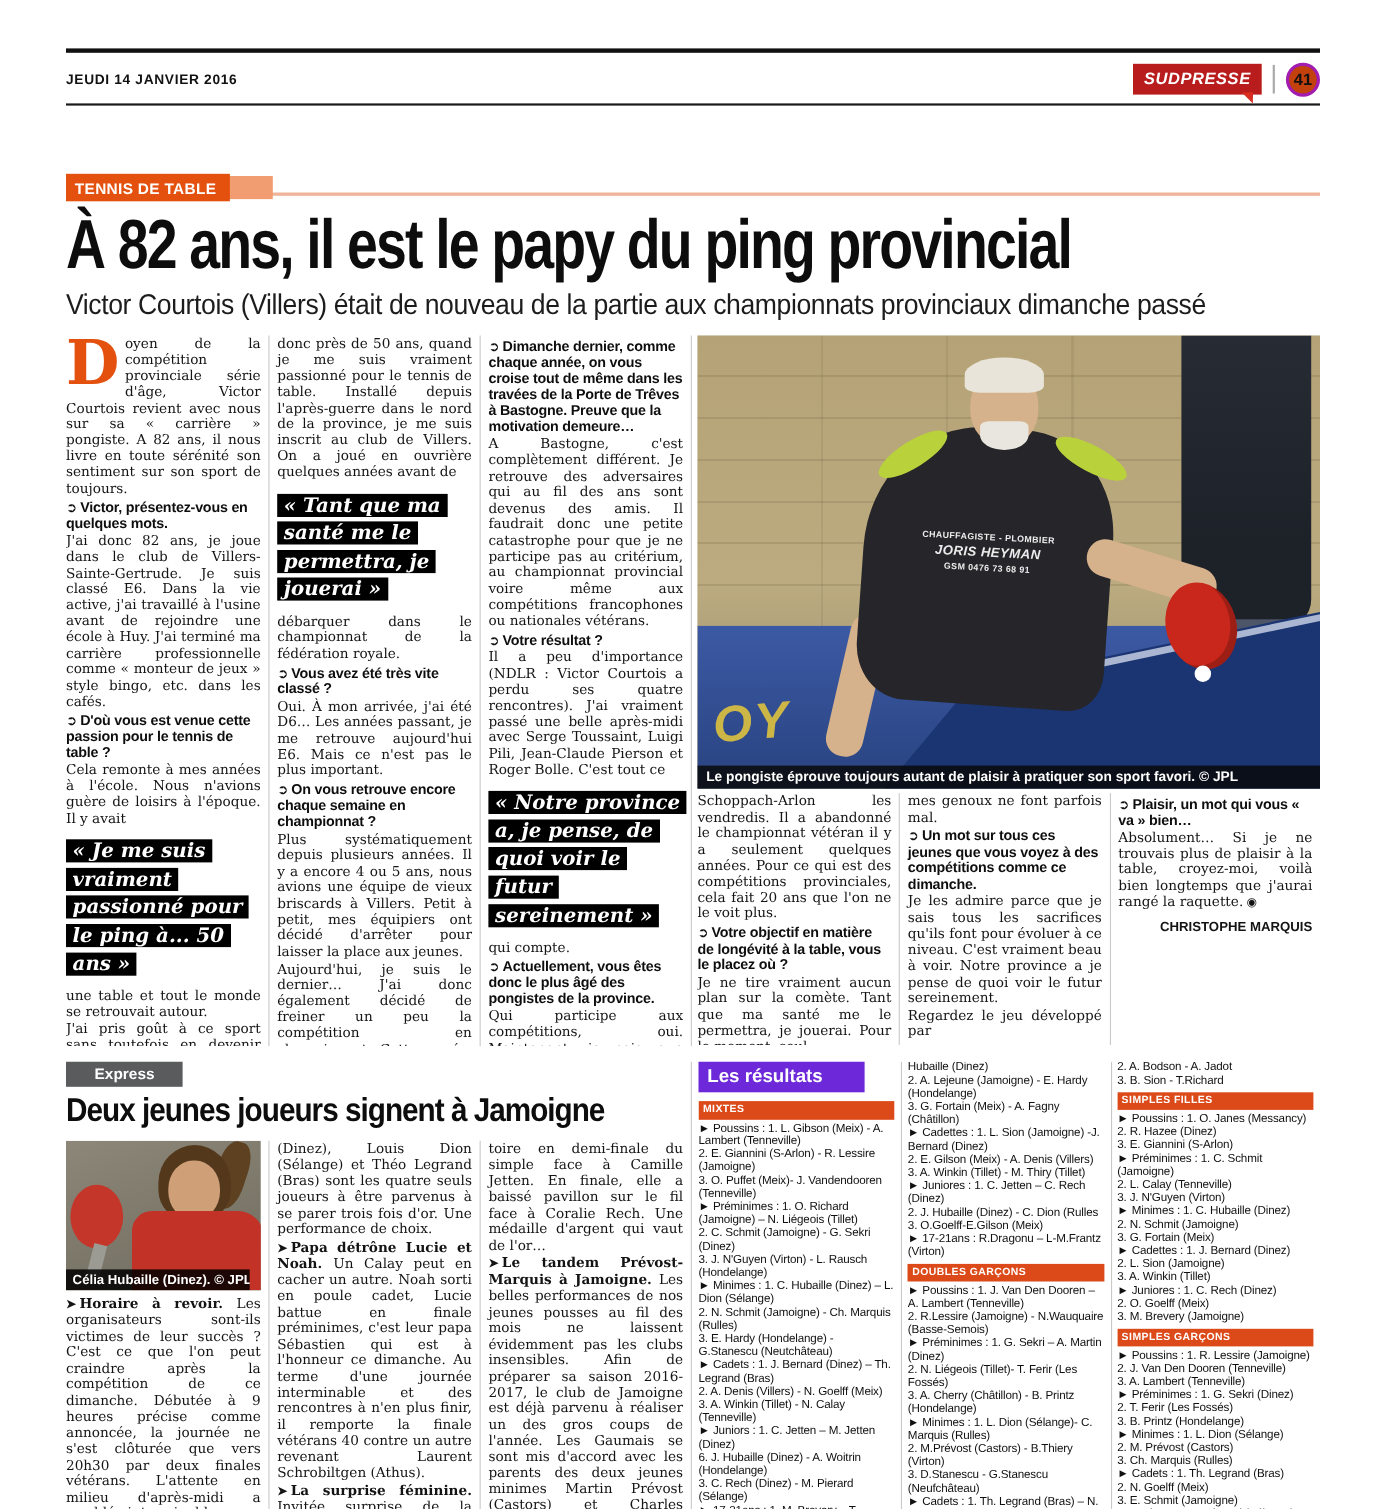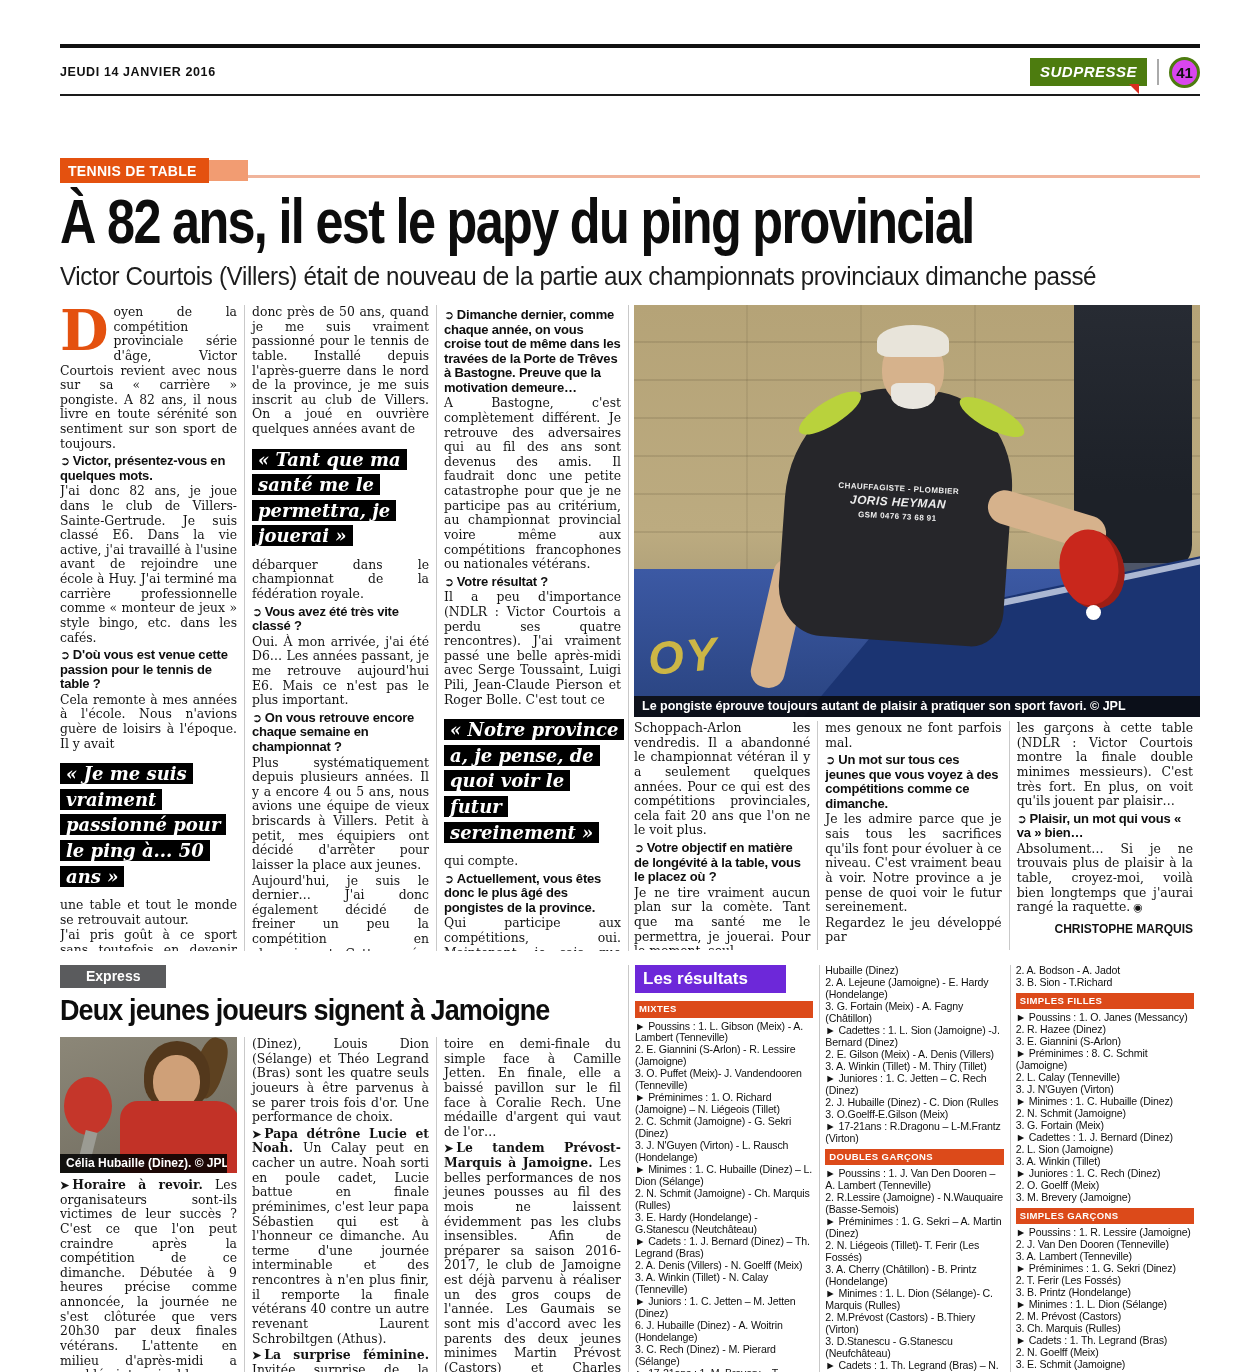--- a/index.html
+++ b/index.html
@@ -3,26 +3,26 @@
 <meta charset="utf-8">
 <style>
   * { margin:0; padding:0; box-sizing:border-box; }
   html,body { background:#e8e8e8; }
   .page { position:relative; width:1260px; height:1372px; margin:0 auto; background:#fff;
           font-family:"DejaVu Serif", serif; color:#141414; overflow:hidden; }
   .topbar { margin:44px 60px 0; height:4px; background:#111; }
   .masthead { margin:8px 60px 0; display:flex; justify-content:space-between; align-items:center; height:32px; }
   .date { font:700 12.5px "Liberation Sans", sans-serif; letter-spacing:.6px; color:#111; }
   .mast-right { display:flex; align-items:center; }
-  .brand { position:relative; background:#4d7c0f; color:#fff; font:italic 700 15px/1 "Liberation Sans", sans-serif;
+  .brand { position:relative; background:#b91c1c; color:#fff; font:italic 700 15px/1 "Liberation Sans", sans-serif;
            padding:6px 10px 7px; letter-spacing:.5px; }
   .brand::after { content:''; position:absolute; right:8px; bottom:-8px; width:0; height:0;
                   border:5px solid transparent; border-top-color:#d92c20; border-right-color:#d92c20; }
   .mast-sep { width:2px; height:26px; background:#aaa; margin:0 10px; }
-  .pagenum { width:31px; height:31px; border:3px solid #4d7c0f; border-radius:50%; background:#d946ef;
+  .pagenum { width:31px; height:31px; border:3px solid #a21caf; border-radius:50%; background:#c2410c;
              font:700 15px/25px "Liberation Sans", sans-serif; text-align:center; color:#111; }
   .rule { margin:6px 60px 0; height:2px; background:#1a1a1a; }
 
   
   .main-art { margin:0 60px; }
   .kicker-row { position:relative; margin-top:62px; height:25px; }
   .kicker-line { position:absolute; left:0; right:0; bottom:5px; height:3px; background:#f0b49b; }
   .kicker-step { position:absolute; left:148px; top:2px; width:40px; height:21px; background:#f29c72; }
   .kicker { position:relative; display:inline-block; background:var(--accent,#e4510f); color:#fff;
             font:700 14px/1 "Liberation Sans", sans-serif; padding:6px 12px 5px 8px; letter-spacing:.3px; z-index:2; }
@@ -222,21 +222,20 @@
               <div class="q"><span class="qa">➲</span>Votre objectif en matière de longévité à la table, vous le placez où ?</div>
               <div class="p">Je ne tire vraiment aucun plan sur la comète. Tant que ma santé me le permettra, je jouerai. Pour le moment, seul</div>
             </div>
           <div class="art-col">
               <div class="p">mes genoux ne font parfois mal.</div>
               <div class="q"><span class="qa">➲</span>Un mot sur tous ces jeunes que vous voyez à des compétitions comme ce dimanche.</div>
               <div class="p">Je les admire parce que je sais tous les sacrifices qu'ils font pour évoluer à ce niveau. C'est vraiment beau à voir. Notre province a je pense de quoi voir le futur sereinement.</div>
               <div class="p">Regardez le jeu développé par</div>
             </div>
           <div class="art-col">
-              <div class="p">les garçons à cette table (NDLR : Victor Courtois montre la finale double minimes messieurs). C'est très fort. En plus, on voit qu'ils jouent par plaisir…</div>
               <div class="q"><span class="qa">➲</span>Plaisir, un mot qui vous « va » bien…</div>
               <div class="p">Absolument… Si je ne trouvais plus de plaisir à la table, croyez-moi, voilà bien longtemps que j'aurai rangé la raquette.<span class="endmark">◉</span></div>
               <div class="byline">CHRISTOPHE MARQUIS</div>
             </div>
         </div>
       </div>
     </div>
   </section>
 
   <section class="bottom-row">
@@ -312,21 +311,21 @@
             <div class="res-line">► Cadets : 1. Th. Legrand (Bras) – N. Calay (Tennville)</div>
             <div class="res-line">2. C. Binon (S-Arlon) - P. Vanhoosel (Attert)</div>
           </div>
         <div class="res-col">
             <div class="res-line">2. A. Bodson - A. Jadot</div>
             <div class="res-line">3. B. Sion - T.Richard</div>
             <div class="res-bar">SIMPLES FILLES</div>
             <div class="res-line">► Poussins : 1. O. Janes (Messancy)</div>
             <div class="res-line">2. R. Hazee (Dinez)</div>
             <div class="res-line">3. E. Giannini (S-Arlon)</div>
-            <div class="res-line">► Préminimes : 8. C. Schmit (Jamoigne)</div>
+            <div class="res-line">► Préminimes : 1. C. Schmit (Jamoigne)</div>
             <div class="res-line">2. L. Calay (Tenneville)</div>
             <div class="res-line">3. J. N'Guyen (Virton)</div>
             <div class="res-line">► Minimes : 1. C. Hubaille (Dinez)</div>
             <div class="res-line">2. N. Schmit (Jamoigne)</div>
             <div class="res-line">3. G. Fortain (Meix)</div>
             <div class="res-line">► Cadettes : 1. J. Bernard (Dinez)</div>
             <div class="res-line">2. L. Sion (Jamoigne)</div>
             <div class="res-line">3. A. Winkin (Tillet)</div>
             <div class="res-line">► Juniores : 1. C. Rech (Dinez)</div>
             <div class="res-line">2. O. Goelff (Meix)</div>

